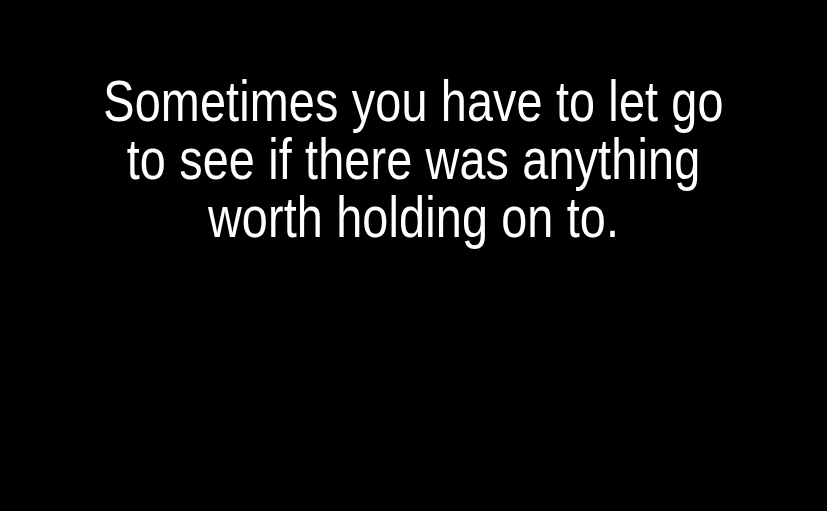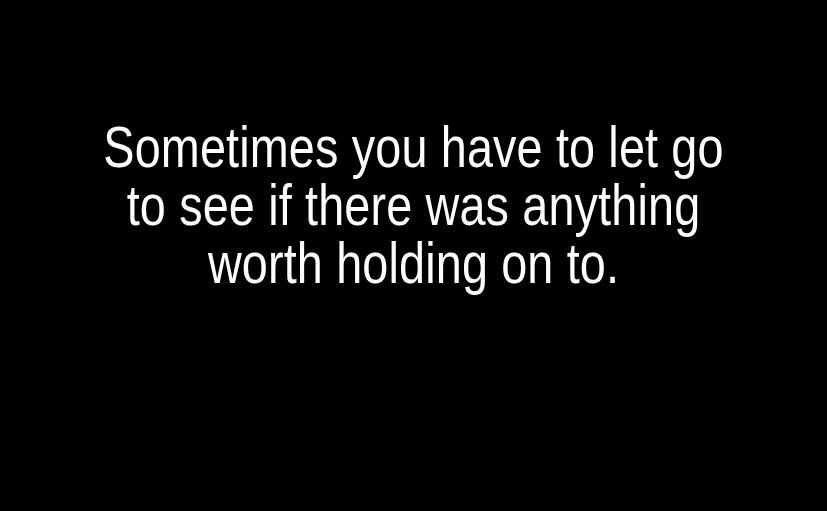--- a/index.html
+++ b/index.html
@@ -20,21 +20,21 @@
     height: 511px;
     background: #000000;
     display: flex;
     align-items: flex-start;
     justify-content: center;
     box-sizing: border-box;
   }
 
   .quote-block {
     width: 827px;
-    margin-top: 118px;
+    margin-top: 72px;
     text-align: center;
     user-select: none;
   }
 
   .quote-line {
     display: block;
     color: #ffffff;
     font-family: "Liberation Sans", "DejaVu Sans", sans-serif;
     font-size: 57px;
     font-weight: 300;

